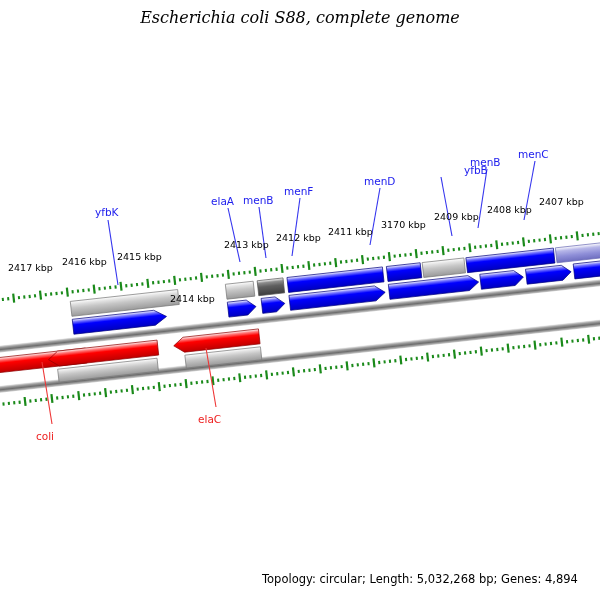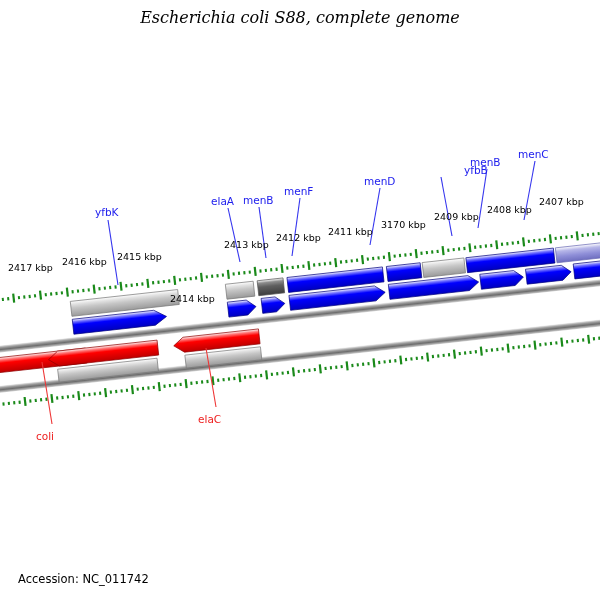--- a/index.html
+++ b/index.html
@@ -396,14 +396,14 @@
       <div class="lbl lbl-gene-fwd" style="left: 243px; top: 194px;">menB</div>
       <div class="lbl lbl-gene-fwd" style="left: 284px; top: 185px;">menF</div>
       <div class="lbl lbl-gene-fwd" style="left: 364px; top: 175px;">menD</div>
       <div class="lbl lbl-gene-fwd" style="left: 428px; top: 164px; margin-left: 36px;">yfbB</div>
       <div class="lbl lbl-gene-fwd" style="left: 470px; top: 156px;">menB</div>
       <div class="lbl lbl-gene-fwd" style="left: 518px; top: 148px;">menC</div>
       <div class="lbl lbl-gene-rev" style="left: 36px; top: 430px;">coli</div>
       <div class="lbl lbl-gene-rev" style="left: 198px; top: 413px;">elaC</div>
     </div>
 
-  <div class="foot foot-acc">Accession: NC_011742</div>
+  <div class="foot foot-top">Topology: circular; Length: 5,032,268 bp; Genes: 4,894</div>
 </div>
 
 </body></html>

